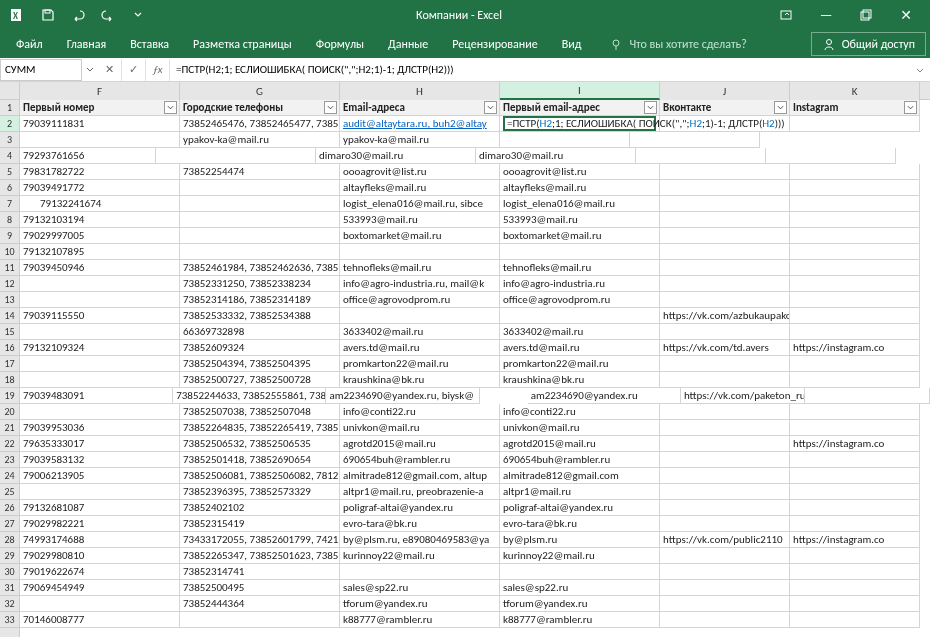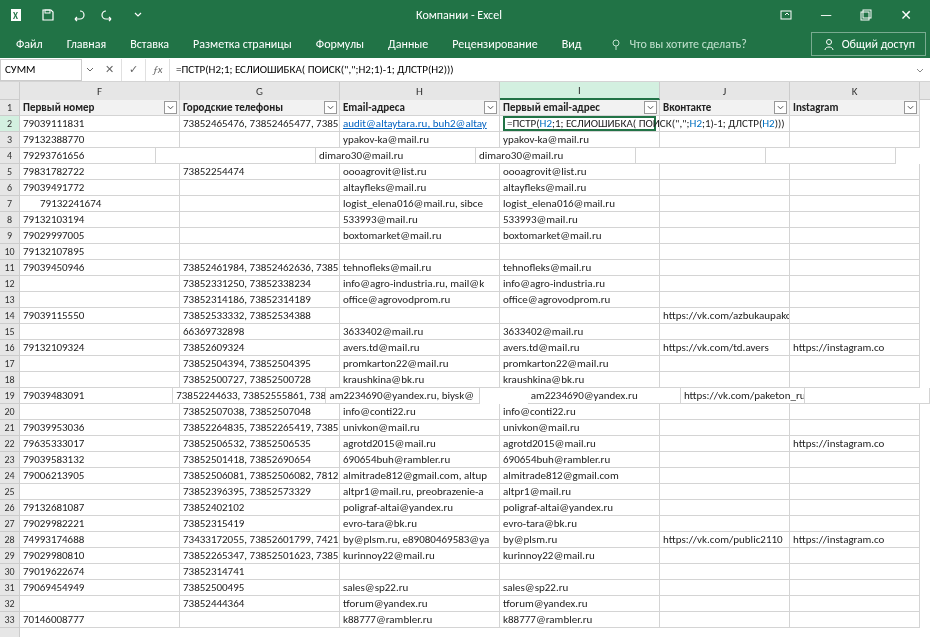--- a/index.html
+++ b/index.html
@@ -245,21 +245,20 @@
         <div class="cell" style="width: 160px;">
           <span class="link">audit@altaytara.ru, buh2@altay</span>
         </div>
         <div class="cell" style="width: 160px; overflow: visible; position: relative; z-index: 5;">
           <div class="active-cell" style="width: 100%; height: 100%; display: flex; align-items: center; white-space: nowrap; overflow: visible;">=ПСТР(<span class="fx-tok-ref">H2</span>;1; ЕСЛИОШИБКА( ПОИСК(",";<span class="fx-tok-ref">H2</span>;1)-1; ДЛСТР(<span class="fx-tok-ref">H2</span>)))</div>
         </div>
         <div class="cell" style="width: 130px;"></div>
         <div class="cell" style="width: 130px;"></div>
       </div>
       <div class="row">
-        <div class="cell" style="width: 160px;">79132388770</div>
         <div class="cell" style="width: 160px;"></div>
         <div class="cell" style="width: 160px;">ypakov-ka@mail.ru</div>
         <div class="cell" style="width: 160px;">ypakov-ka@mail.ru</div>
         <div class="cell" style="width: 130px;"></div>
         <div class="cell" style="width: 130px;"></div>
       </div>
       <div class="row">
         <div class="cell" style="width: 136px;">79293761656</div>
         <div class="cell" style="width: 160px;"></div>
         <div class="cell" style="width: 160px;">dimaro30@mail.ru</div>

